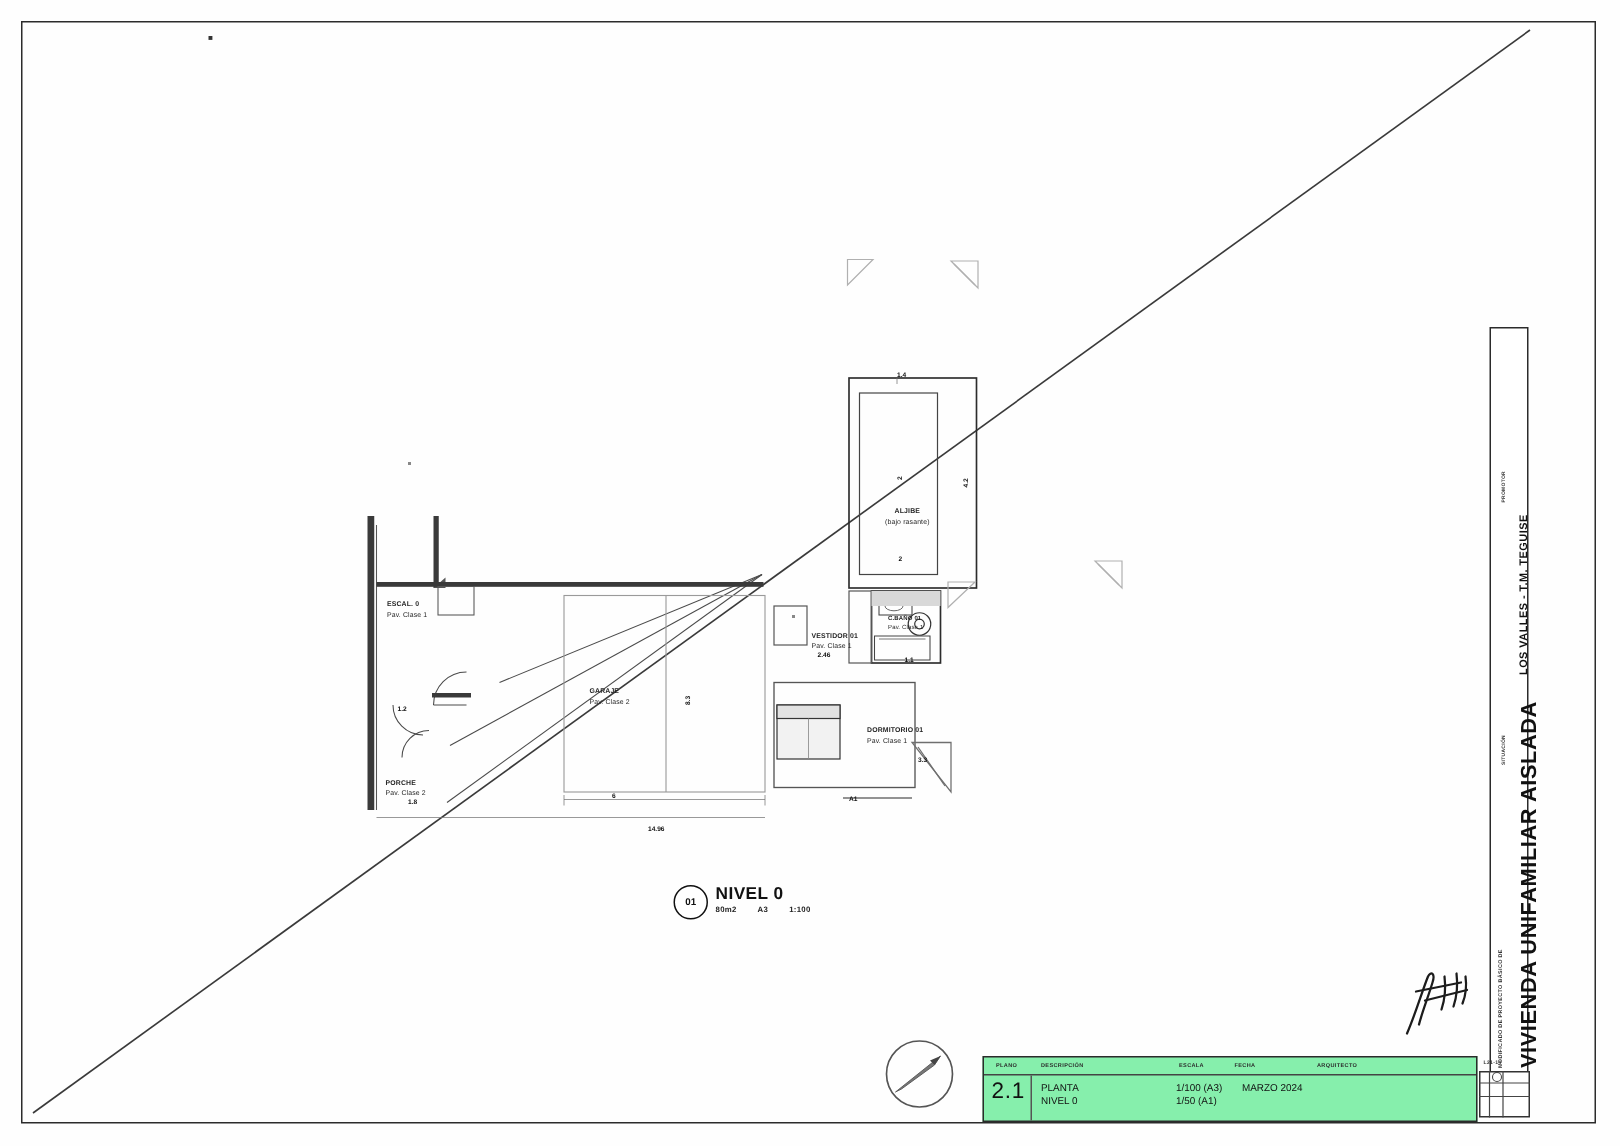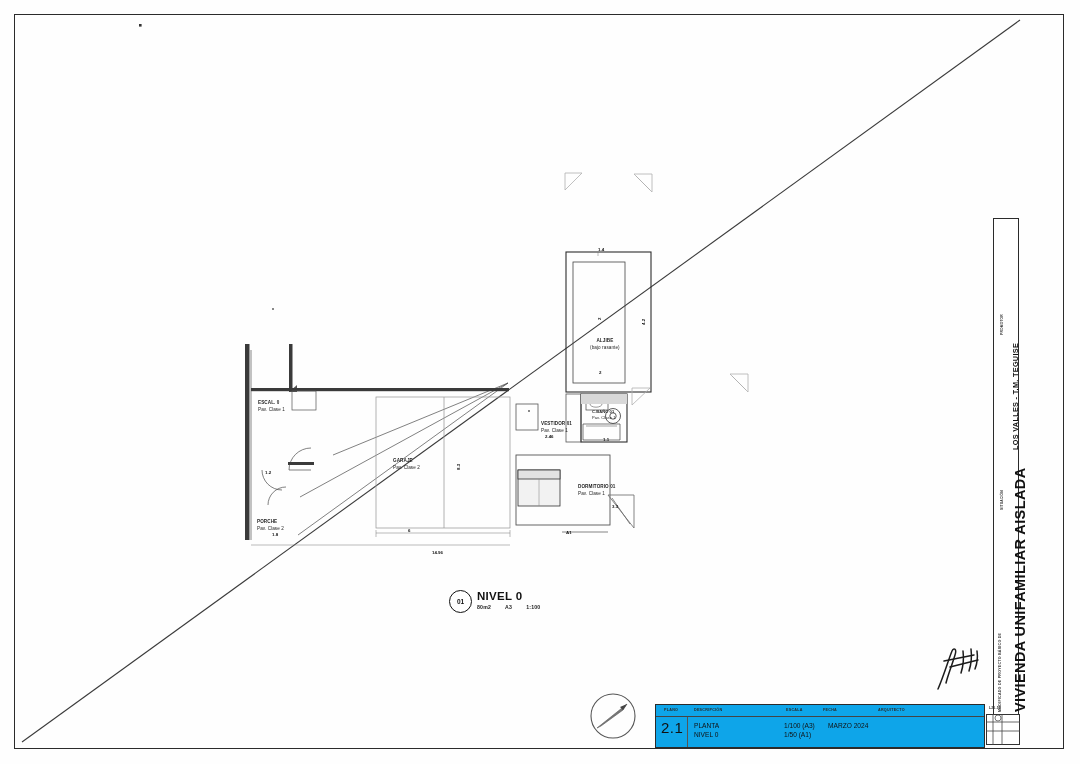--- a/index.html
+++ b/index.html
@@ -157,21 +157,21 @@
   }
   
   .titleblock {
     position: absolute;
     left: 655px;
     top: 704px;
     width: 330px;
     height: 44px;
     border: 1.2px solid #2b2b2b;
     box-sizing: border-box;
-    background: #0ea5e9;
+    background: #86efac;
     display: flex;
     flex-direction: column;
   }
   .tb-head {
     height: 11px;
     border-bottom: 0.9px solid #444;
     position: relative;
     flex: none;
   }
   .tb-head span {

